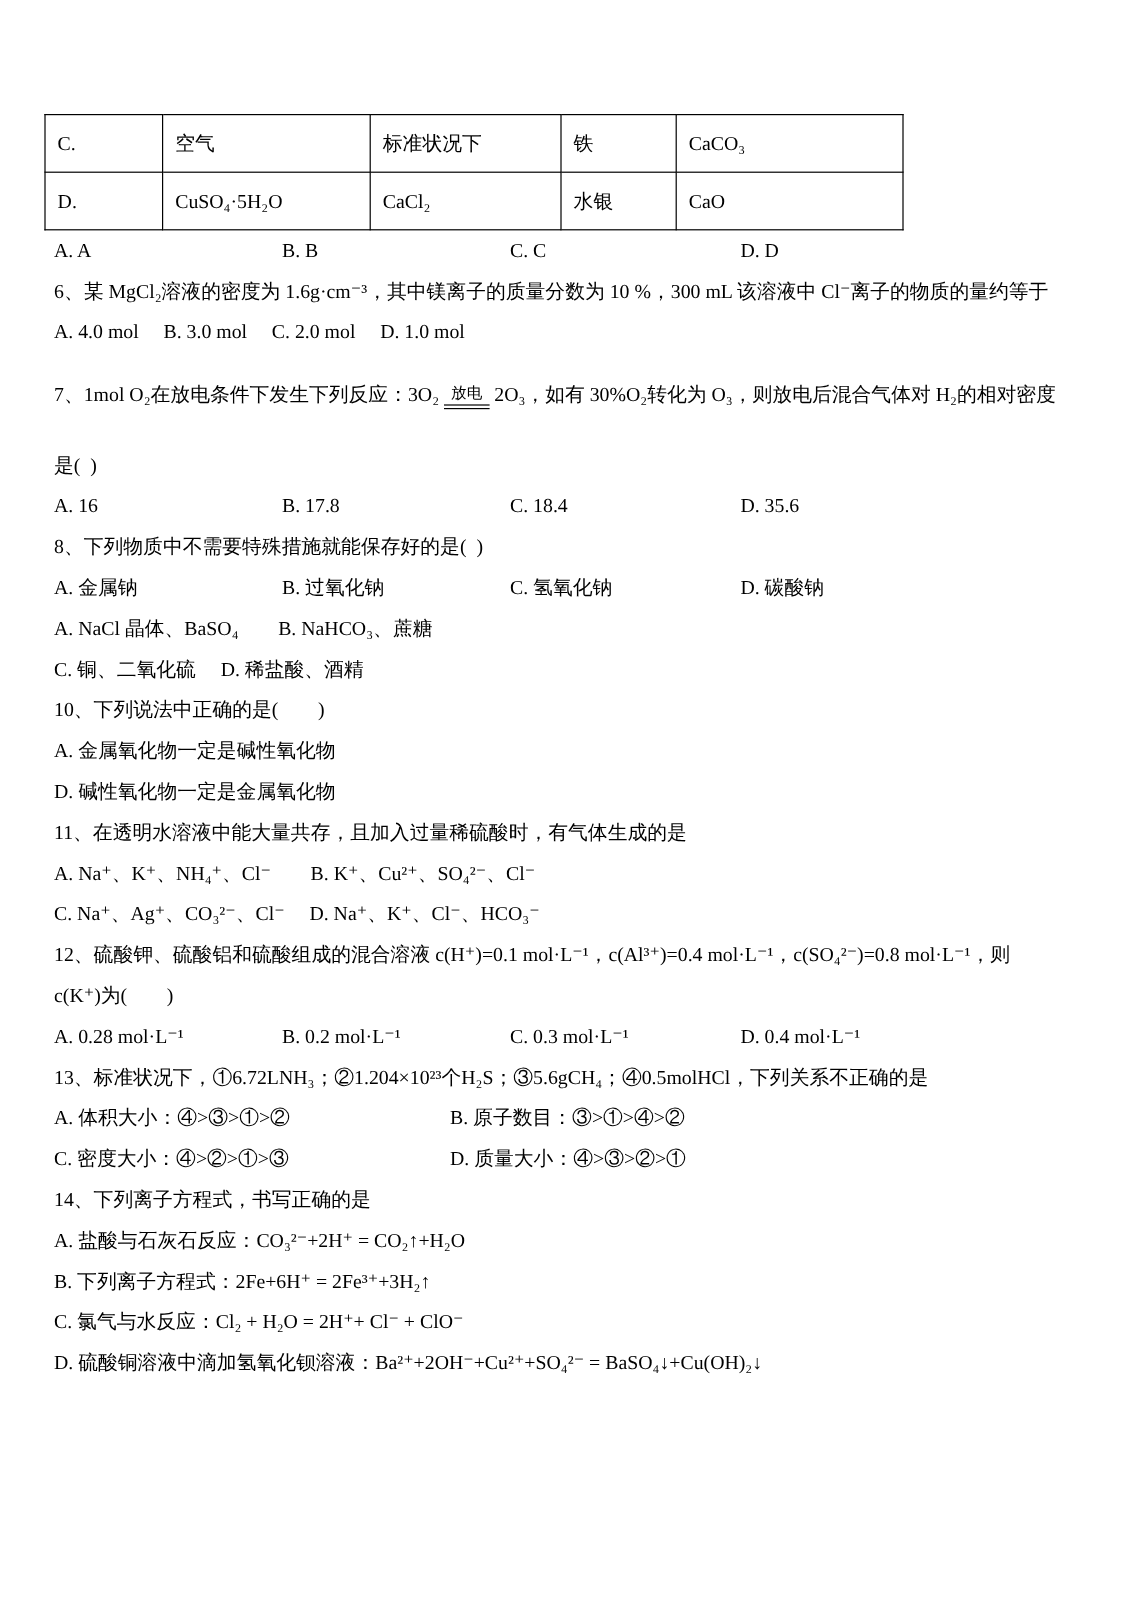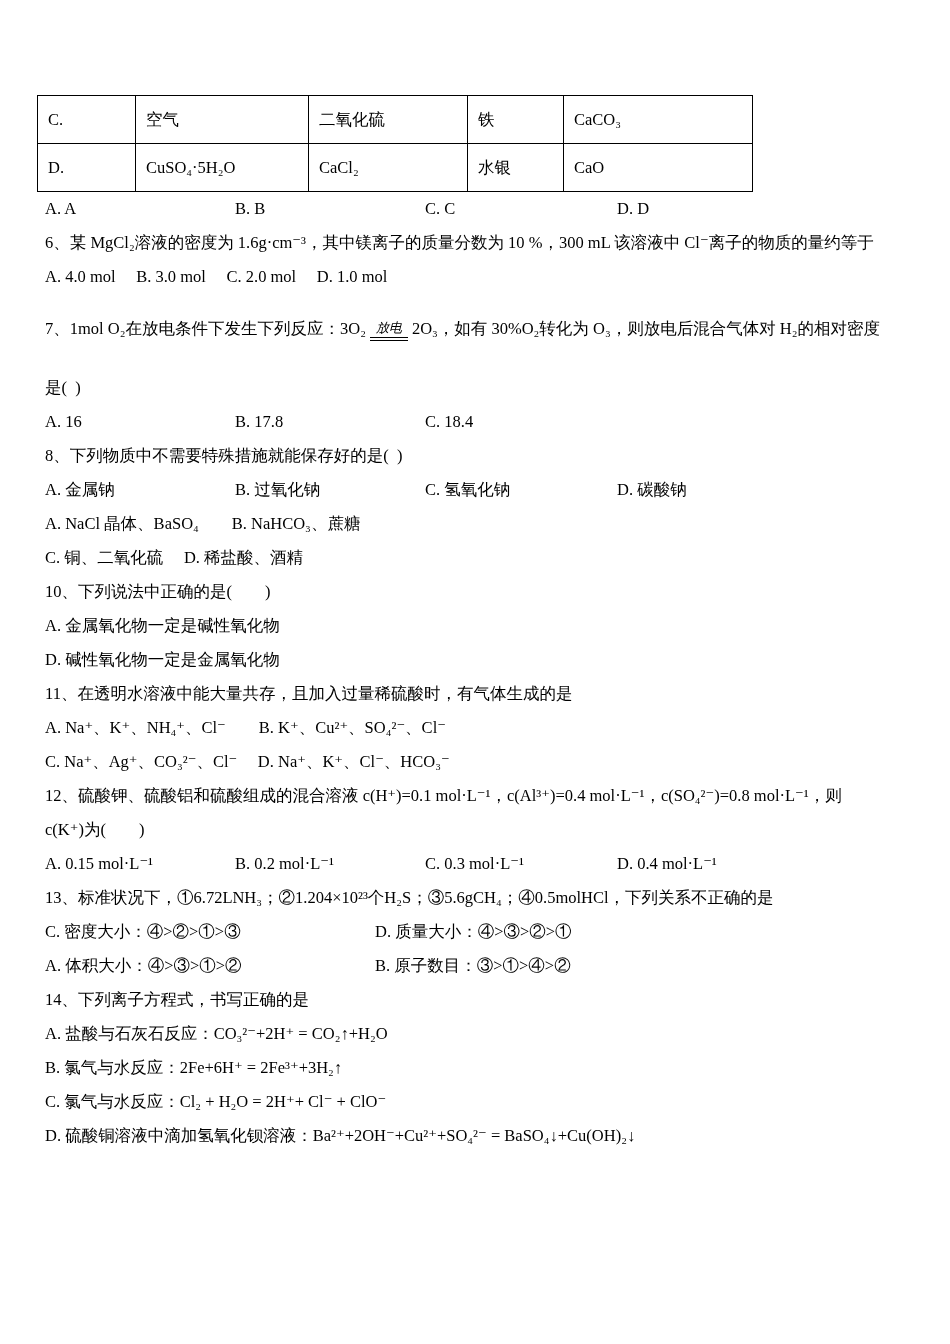--- a/index.html
+++ b/index.html
@@ -30,41 +30,40 @@
 
   .q7stem { margin-top:10px; margin-bottom:14px; line-height:40px; }
   .cond {
     display:inline-block;
     font-size:13px; line-height:15px;
     padding:0 6px 2px;
     border-bottom:4px double #000;
     margin:16px 4px;
     vertical-align:2px;
     white-space:nowrap;
-    font-style:italic;
   }
 </style>
 </head>
 <body>
 
 <div class="content">
 
   <table class="qtable">
     <colgroup>
       <col style="width:98px">
         <col style="width:173px">
         <col style="width:159px">
         <col style="width:96px">
         <col style="width:189px">
     </colgroup>
     <tbody>
       <tr>
         <td>C.</td>
         <td>空气</td>
-        <td>二氧化硫</td>
+        <td>标准状况下</td>
         <td>铁</td>
         <td>CaCO₃</td>
       </tr>
       <tr>
         <td>D.</td>
         <td>CuSO₄·5H₂O</td>
         <td>CaCl₂</td>
         <td>水银</td>
         <td>CaO</td>
       </tr>
@@ -80,20 +79,21 @@
 
   <div class="line">6、某 MgCl₂溶液的密度为 1.6g·cm⁻³，其中镁离子的质量分数为 10 %，300 mL 该溶液中 Cl⁻离子的物质的量约等于</div>
   <div class="line">A. 4.0 mol　 B. 3.0 mol　 C. 2.0 mol　 D. 1.0 mol</div>
 
   <div class="line q7stem"><span>7、1mol O₂在放电条件下发生下列反应：3O₂</span><span class="cond">放电</span><span>2O₃，如有 30%O₂转化为 O₃，则放电后混合气体对 H₂的相对密度</span></div>
   <div class="line">是(  )</div>
   <div class="line opts4">
     <span>A. 16</span>
     <span>B. 17.8</span>
     <span>C. 18.4</span>
+    <span>D. 35.6</span>
   </div>
 
   <div class="line">8、下列物质中不需要特殊措施就能保存好的是(  )</div>
   <div class="line opts4">
     <span>A. 金属钠</span>
     <span>B. 过氧化钠</span>
     <span>C. 氢氧化钠</span>
     <span>D. 碳酸钠</span>
   </div>
 
@@ -104,35 +104,35 @@
   <div class="line">A. 金属氧化物一定是碱性氧化物</div>
   <div class="line">D. 碱性氧化物一定是金属氧化物</div>
 
   <div class="line">11、在透明水溶液中能大量共存，且加入过量稀硫酸时，有气体生成的是</div>
   <div class="line">A. Na⁺、K⁺、NH₄⁺、Cl⁻　　B. K⁺、Cu²⁺、SO₄²⁻、Cl⁻</div>
   <div class="line">C. Na⁺、Ag⁺、CO₃²⁻、Cl⁻　 D. Na⁺、K⁺、Cl⁻、HCO₃⁻</div>
 
   <div class="line">12、硫酸钾、硫酸铝和硫酸组成的混合溶液 c(H⁺)=0.1 mol·L⁻¹，c(Al³⁺)=0.4 mol·L⁻¹，c(SO₄²⁻)=0.8 mol·L⁻¹，则</div>
   <div class="line">c(K⁺)为(　　)</div>
   <div class="line opts4">
-    <span>A. 0.15 mol·L⁻¹</span>
+    <span>A. 0.28 mol·L⁻¹</span>
     <span>B. 0.2 mol·L⁻¹</span>
     <span>C. 0.3 mol·L⁻¹</span>
     <span>D. 0.4 mol·L⁻¹</span>
   </div>
 
   <div class="line">13、标准状况下，①6.72LNH₃；②1.204×10²³个H₂S；③5.6gCH₄；④0.5molHCl，下列关系不正确的是</div>
   <div class="line opts2">
+    <span>A. 体积大小：④&gt;③&gt;①&gt;②</span>
+    <span>B. 原子数目：③&gt;①&gt;④&gt;②</span>
+  </div>
+  <div class="line opts2">
     <span>C. 密度大小：④&gt;②&gt;①&gt;③</span>
     <span>D. 质量大小：④&gt;③&gt;②&gt;①</span>
-  </div>
-  <div class="line opts2">
-    <span>A. 体积大小：④&gt;③&gt;①&gt;②</span>
-    <span>B. 原子数目：③&gt;①&gt;④&gt;②</span>
   </div>
 
   <div class="line">14、下列离子方程式，书写正确的是</div>
   <div class="line">A. 盐酸与石灰石反应：CO₃²⁻+2H⁺ = CO₂↑+H₂O</div>
-  <div class="line">B. 氯气与水反应：2Fe+6H⁺ = 2Fe³⁺+3H₂↑</div>
+  <div class="line">B. 下列离子方程式：2Fe+6H⁺ = 2Fe³⁺+3H₂↑</div>
   <div class="line">C. 氯气与水反应：Cl₂ + H₂O = 2H⁺+ Cl⁻ + ClO⁻</div>
   <div class="line">D. 硫酸铜溶液中滴加氢氧化钡溶液：Ba²⁺+2OH⁻+Cu²⁺+SO₄²⁻ = BaSO₄↓+Cu(OH)₂↓</div>
 
 </div>
 
 </body></html>

